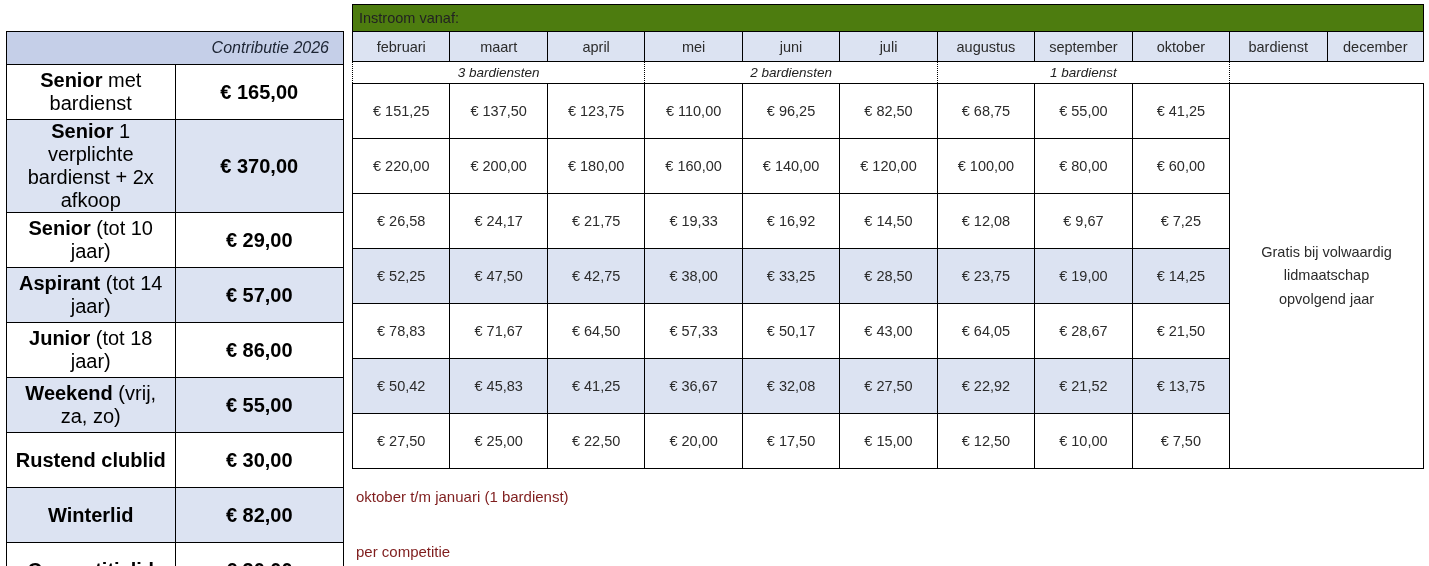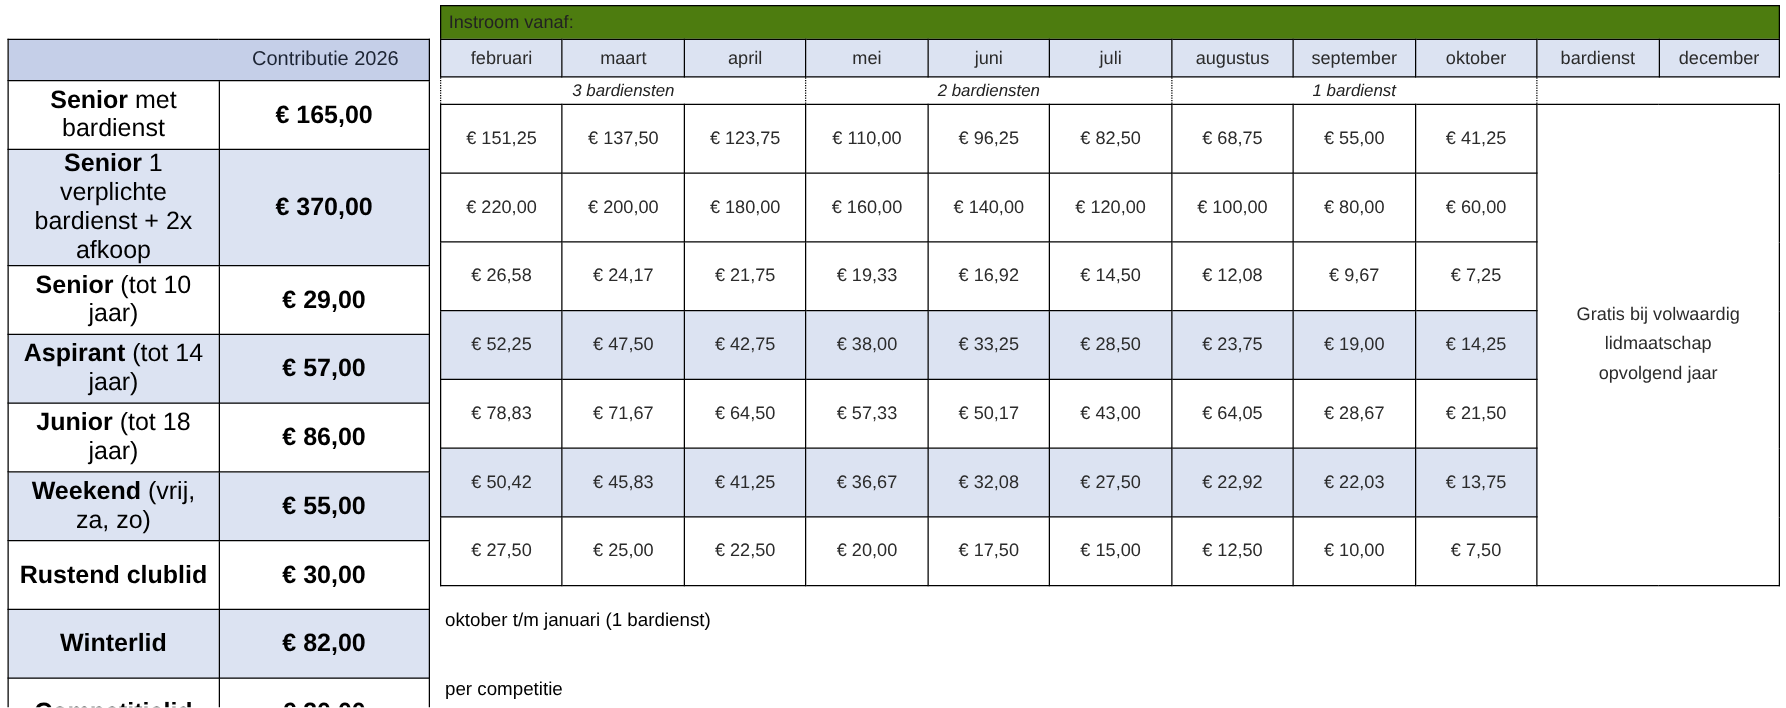--- a/index.html
+++ b/index.html
@@ -37,21 +37,22 @@
   #left-table .c-price { width: 108px; text-align: center; font-weight: bold; white-space: nowrap;}
   .row-shade td { background: #dce3f2; }
   .row-plain td { background: #ffffff; }
   #left-table .title-cell {
     background: #c5cfe8;
     text-align: right;
     font-size: 16px;
     color: #1c2433;
     border: 1.5px solid #000000;
     height: 33px;
-    padding-right: 24px;
+    padding-right: 14px;
+    font-style: italic;
   }
   .name-strong { font-weight: bold; }
   .name-rest { font-weight: normal; }
   .name-center-bold { font-weight: bold; }
 
   
   #right-wrap {
     position: absolute;
     left: 352px;
     top: 4px;
@@ -108,21 +109,21 @@
     text-align: center !important;
     font-size: 15px;
     color: #3b3b3b;
     line-height: 1.6;
     background: #ffffff !important;
     border: 1px solid #000 !important;
   }
 
   .note {
     font-size: 15px;
-    color: #000000;
+    color: #7f1d1d;
     padding-left: 4px;
     height: 55px;
     line-height: 55px;
   }
   .notes-wrap { width: 1072px; }
 </style>
 </head>
 <body>
 
 <div id="page">
@@ -279,21 +280,21 @@
       </tr>
 
       <tr class="vrow row-shade">
         <td>€ 50,42</td>
         <td>€ 45,83</td>
         <td>€ 41,25</td>
         <td>€ 36,67</td>
         <td>€ 32,08</td>
         <td>€ 27,50</td>
         <td>€ 22,92</td>
-        <td>€ 22,03</td>
+        <td>€ 21,52</td>
         <td>€ 13,75</td>
       </tr>
 
       <tr class="vrow row-plain">
         <td>€ 27,50</td>
         <td>€ 25,00</td>
         <td>€ 22,50</td>
         <td>€ 20,00</td>
         <td>€ 17,50</td>
         <td>€ 15,00</td>

